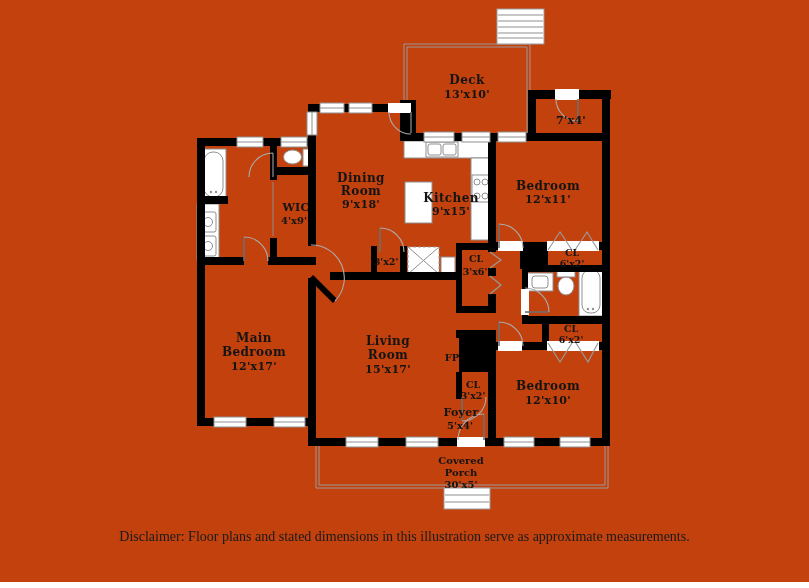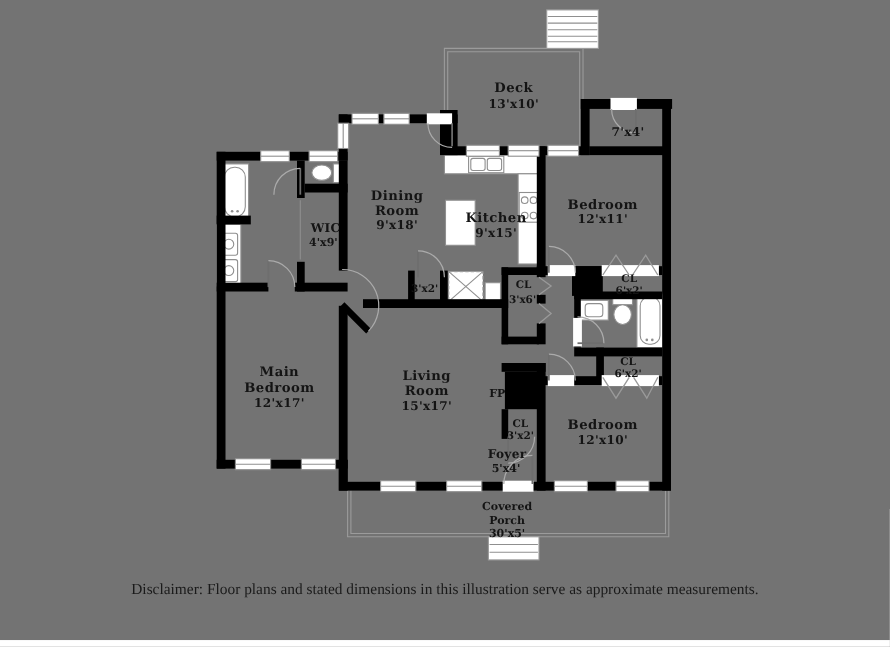--- a/index.html
+++ b/index.html
@@ -1,16 +1,16 @@
 <!DOCTYPE html>
 <html><head>
 <meta charset="utf-8">
 <style>
   html,body{margin:0;padding:0;background:#ffffff;}
-  .stage{position:relative;width:809px;height:582px;background:#737373;overflow:hidden;
+  .stage{position:relative;width:809px;height:582px;background:#c2410c;overflow:hidden;
          font-family:"DejaVu Serif",serif;}
   svg text{text-anchor:middle;fill:#141414;font-family:"DejaVu Serif",serif;font-weight:700;}
   svg .rm   {font-size:12px;letter-spacing:.4px;}
   svg .rm-sm{font-size:11px;letter-spacing:.3px;}
   svg .dim  {font-size:11px;letter-spacing:.3px;}
   svg .dim-sm{font-size:10px;}
   svg .cl   {font-size:9.5px;}
   svg .fp   {font-size:10px;}
   .wall{fill:#000000;}
   .gap{fill:#ffffff;}

